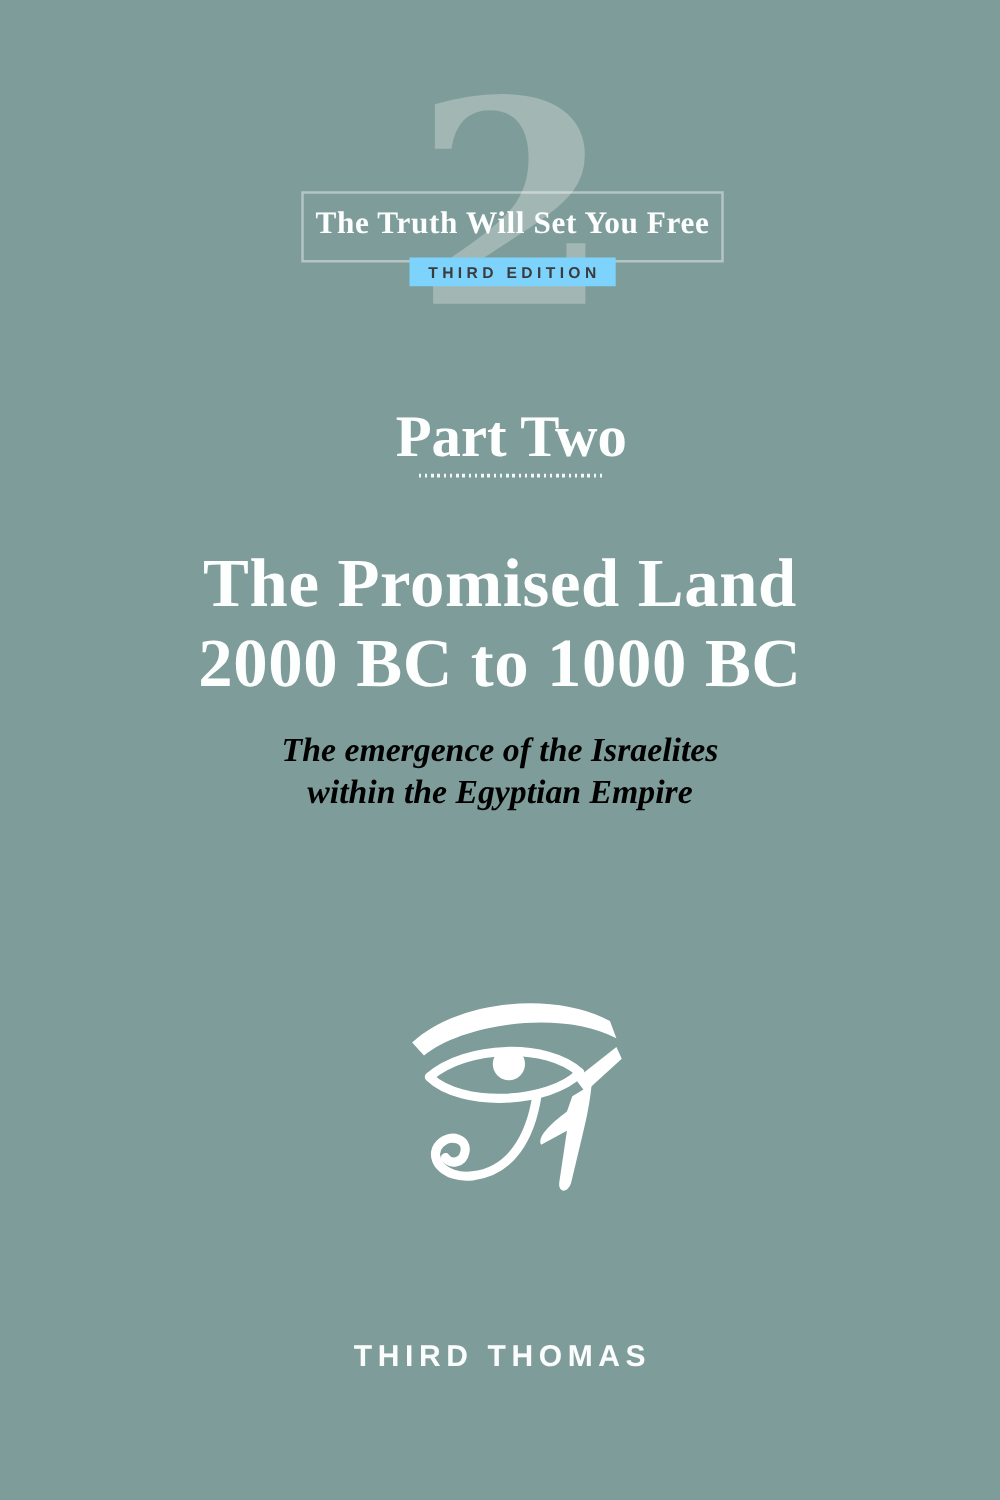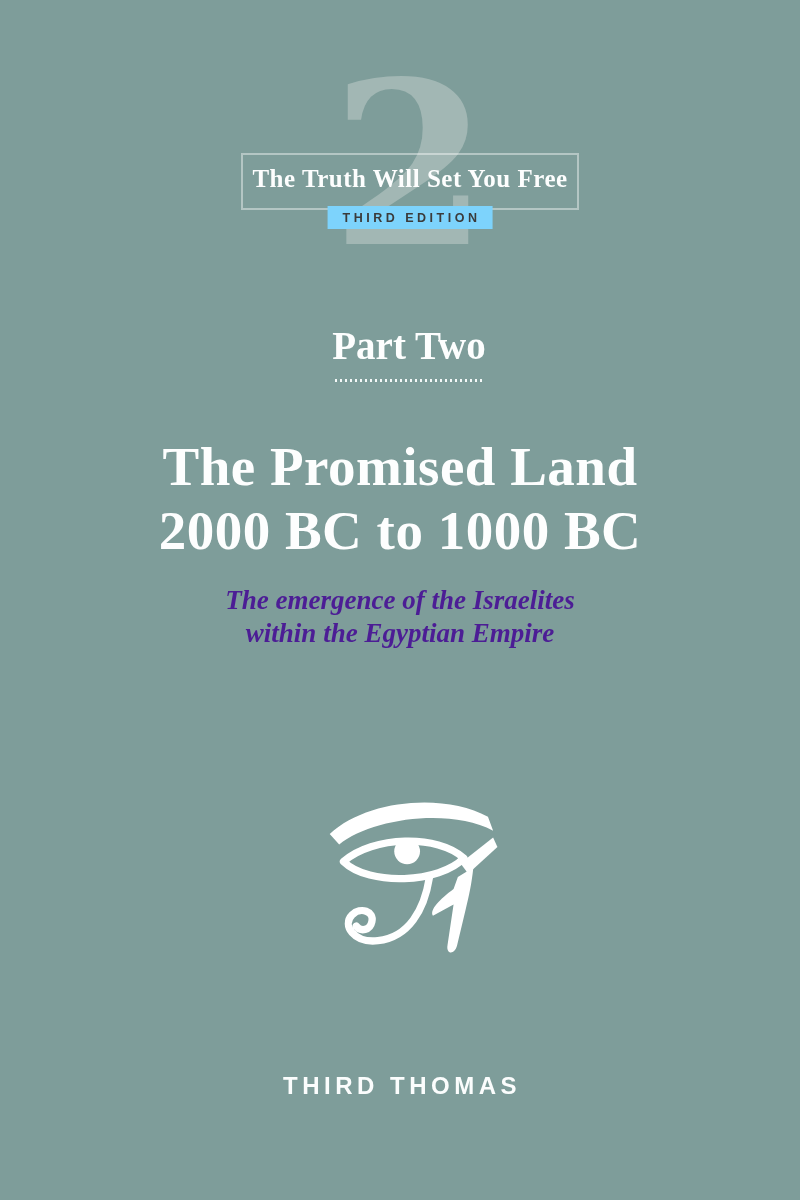--- a/index.html
+++ b/index.html
@@ -58,21 +58,21 @@
     font-weight: 700;
     letter-spacing: 3.5px;
     padding: 5px 12px 4px 15px;
     white-space: nowrap;
   }
   .part-label {
     position: absolute;
     top: 323px;
     left: 0; right: 0;
     text-align: center;
-    font-size: 39px;
+    font-size: 47px;
     font-weight: 700;
     color: #fdfefe;
   }
   .part-label span { position: relative; left: 9px; }
   .dotted-divider {
     position: absolute;
     top: 379px;
     left: 50%;
     width: 148px;
     height: 3px;
@@ -93,21 +93,21 @@
   }
   .book-subtitle {
     position: absolute;
     top: 584px;
     left: 0; right: 0;
     text-align: center;
     font-style: italic;
     font-size: 27px;
     line-height: 33px;
     font-weight: 600;
-    color: #4c1d95;
+    color: #000000;
   }
   .eye-symbol {
     position: absolute;
     top: 794px;
     left: 50%;
     transform: translateX(calc(-50% + 14px));
   }
   .author {
     position: absolute;
     top: 1072px;

